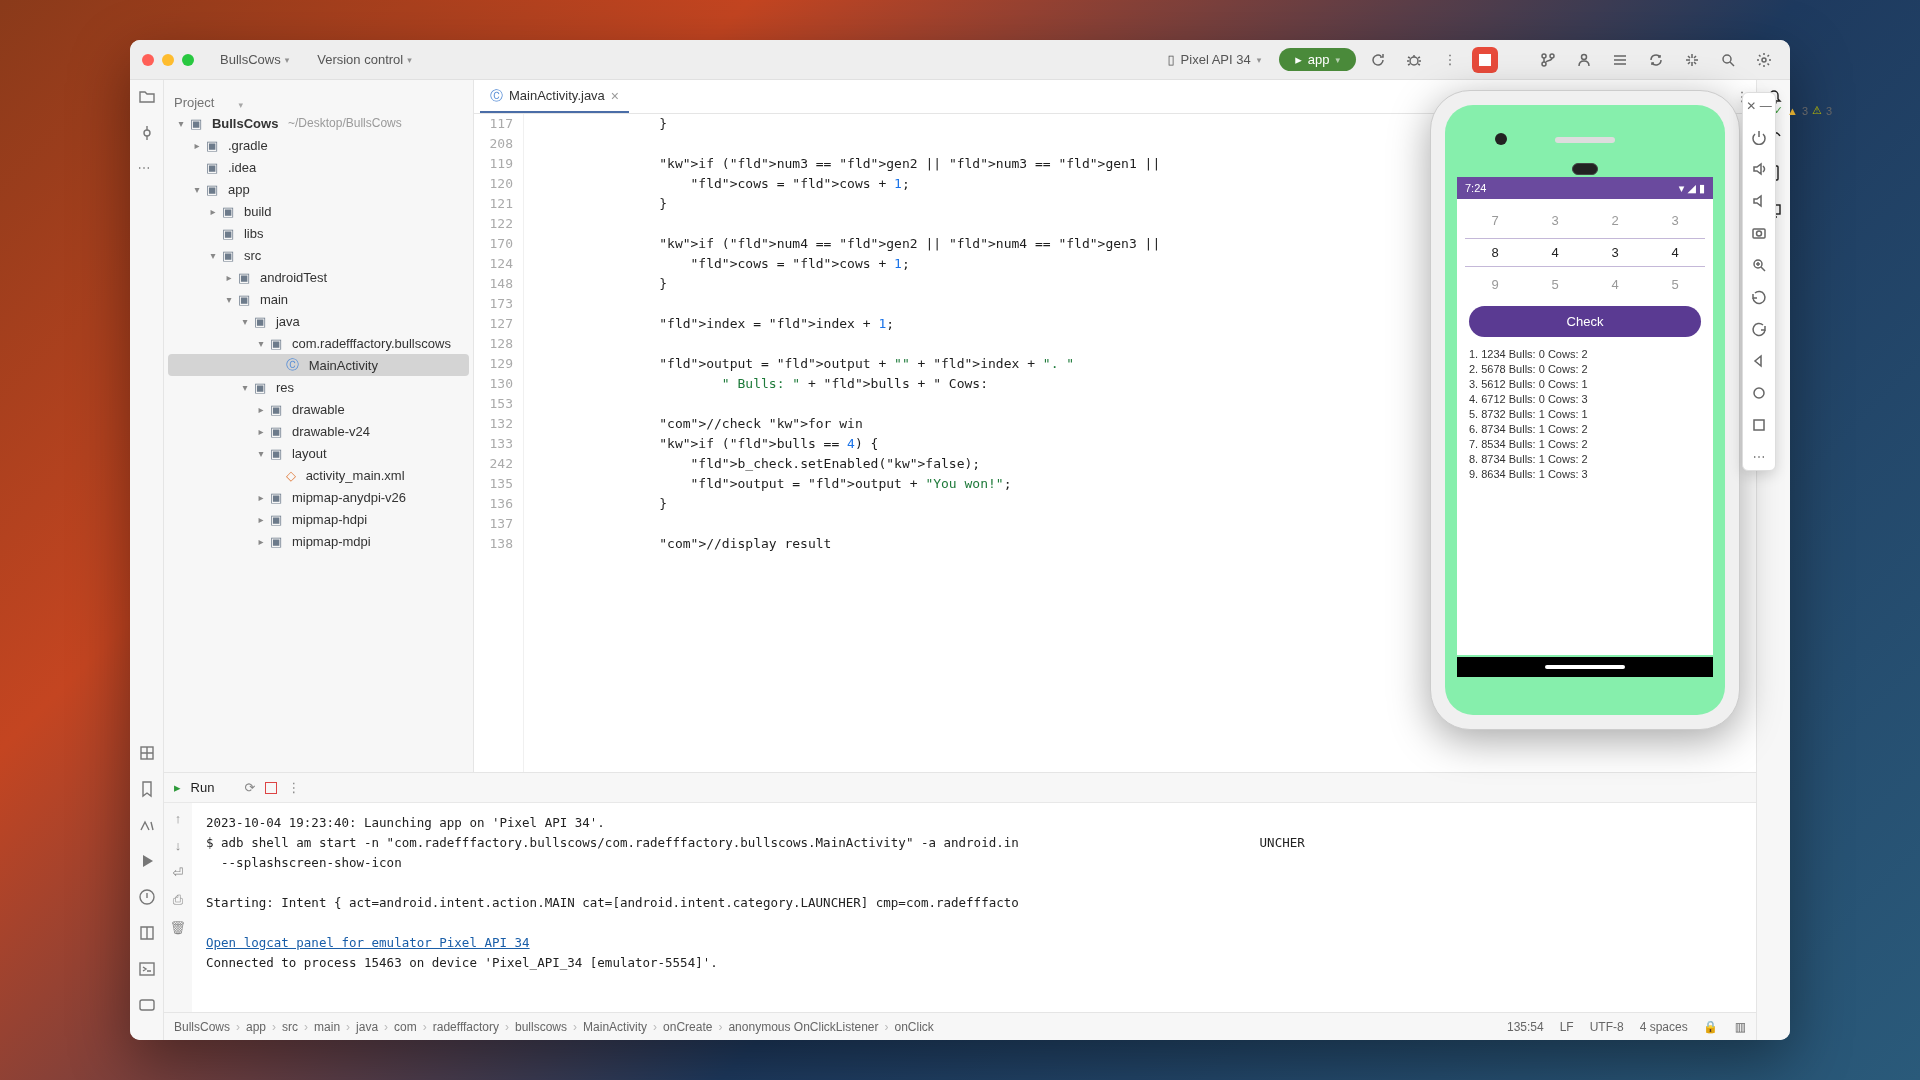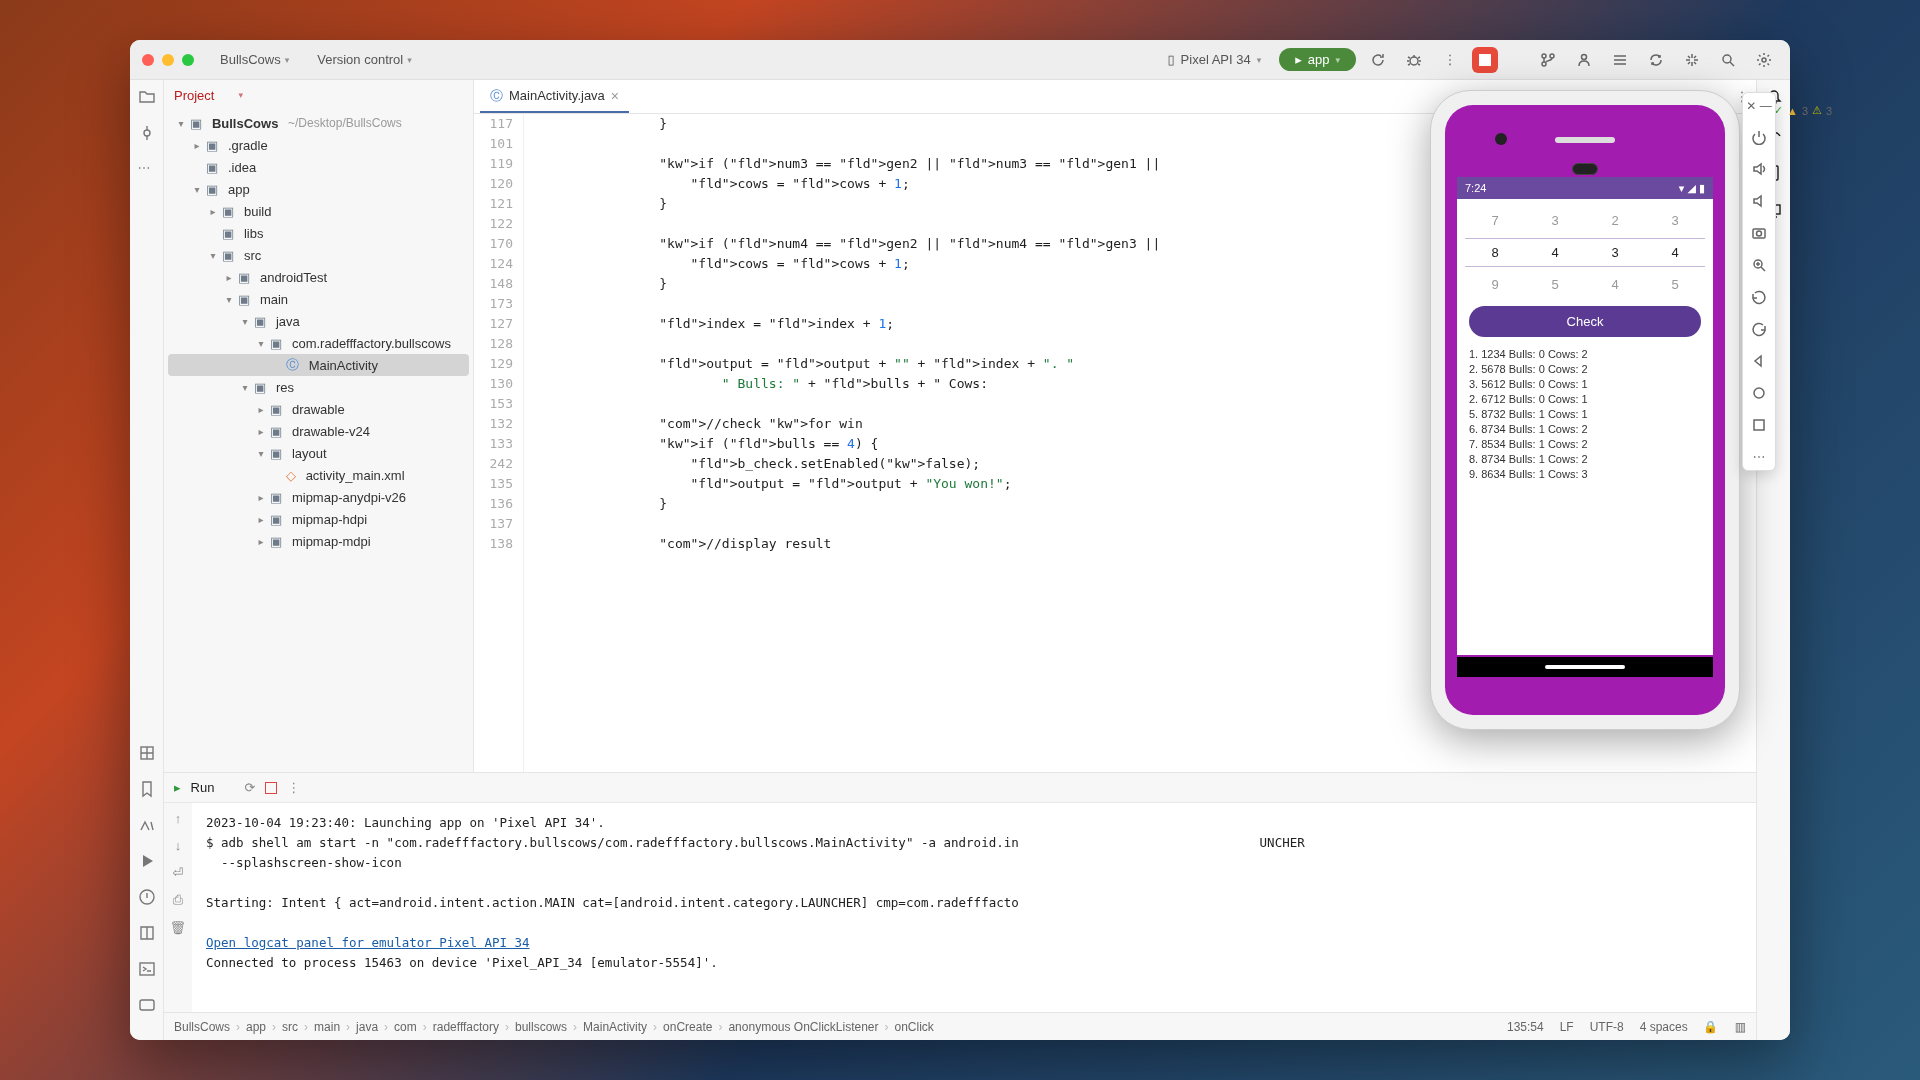--- a/index.html
+++ b/index.html
@@ -39,22 +39,22 @@
   display: flex; flex-direction: column; align-items: center; padding-top: 8px; gap: 18px; }
 .left-rail .ic { width: 18px; height: 18px; color: #777; }
 .right-rail { width: 34px; background: #f7f7f7; border-left: 1px solid #e5e5e5;
   display: flex; flex-direction: column; align-items: center; padding-top: 8px; gap: 20px; }
 
 .main-col { flex: 1; display: flex; flex-direction: column; overflow: hidden; }
 .upper { flex: 1; display: flex; overflow: hidden; }
 
 .project-panel { width: 310px; background: #f7f7f7; border-right: 1px solid #e5e5e5;
   display: flex; flex-direction: column; }
-.panel-hdr { height: 30px; display: flex; align-items: center; padding: 0 10px; gap: 24px;
-  font-weight: 500; color: #b91c1c; }
+.panel-hdr { height: 30px; display: flex; align-items: flex-end; padding: 0 10px; gap: 24px;
+  font-weight: 500; color: #737373; }
 .tree { flex: 1; overflow: auto; padding: 2px 4px; font-size: 13px; }
 .node { display: flex; align-items: center; height: 22px; gap: 3px; white-space: nowrap;
   color: #333; cursor: default; }
 .node.sel { background: #d4d4d4; border-radius: 4px; }
 .ind { display: inline-block; }
 .arrow { width: 12px; text-align: center; color: #888; font-size: 10px; }
 .folder-ic { color: #6d7b8b; }
 .file-ic { color: #6d7b8b; }
 .muted { color: #9a9a9a; font-size: 12px; }
 
@@ -89,21 +89,21 @@
 .bc-item { display: flex; align-items: center; gap: 4px; }
 .bc-sep { margin: 0 6px; color: #bbb; }
 .status-right { margin-left: auto; display: flex; gap: 16px; }
 
 
 .emulator {
   position: absolute; top: 90px; right: 180px; width: 310px; height: 640px;
   background: #f0f0f0; border-radius: 40px; box-shadow: 0 10px 40px rgba(0,0,0,.35);
   border: 1px solid #ccc; padding: 14px;
 }
-.emu-inner { width: 100%; height: 100%; background: #a21caf; border-radius: 28px;
+.emu-inner { width: 100%; height: 100%; background: #86efac; border-radius: 28px;
   position: relative; overflow: hidden; text-decoration: underline; }
 .emu-speaker { position: absolute; top: 32px; left: 50%; transform: translateX(-50%);
   width: 60px; height: 6px; background: #ddd; border-radius: 3px; }
 .emu-cam { position: absolute; top: 28px; left: 50px; width: 12px; height: 12px;
   background: #222; border-radius: 50%; }
 .emu-pill { position: absolute; top: 58px; left: 50%; transform: translateX(-50%);
   width: 26px; height: 12px; background: #222; border-radius: 7px; border: 1px solid #444; z-index: 5;}
 .emu-screen { position: absolute; top: 72px; left: 12px; right: 12px; bottom: 60px;
   background: #fff; display: flex; flex-direction: column; }
 .emu-status { height: 22px; background: #6a4a9e; color: #fff; font-size: 11px;
@@ -325,21 +325,21 @@
               <span style="color:#5a8fd6">Ⓒ</span>
               <span>MainActivity.java</span>
               <span class="close">×</span>
             </div>
             <div class="spacer"></div>
             <div class="tb-icon-btn">⋮</div>
           </div>
           <div class="editor-body">
             <div class="gutter" id="gutter">
                 <div>117</div>
-                <div>101</div>
+                <div>208</div>
                 <div>119</div>
                 <div>120</div>
                 <div>121</div>
                 <div>122</div>
                 <div>170</div>
                 <div>124</div>
                 <div>148</div>
                 <div>173</div>
                 <div>127</div>
                 <div>128</div>
@@ -480,21 +480,21 @@
             <span>9</span>
             <span>5</span>
             <span>4</span>
             <span>5</span>
           </div>
         <div class="emu-check">Check</div>
         <div class="emu-log" id="emu-log">
             <div>1. 1234 Bulls: 0 Cows: 2</div>
             <div>2. 5678 Bulls: 0 Cows: 2</div>
             <div>3. 5612 Bulls: 0 Cows: 1</div>
-            <div>2. 6712 Bulls: 0 Cows: 1</div>
+            <div>4. 6712 Bulls: 0 Cows: 3</div>
             <div>5. 8732 Bulls: 1 Cows: 1</div>
             <div>6. 8734 Bulls: 1 Cows: 2</div>
             <div>7. 8534 Bulls: 1 Cows: 2</div>
             <div>8. 8734 Bulls: 1 Cows: 2</div>
             <div>9. 8634 Bulls: 1 Cows: 3</div>
           </div>
       </div>
     </div>
     <div class="emu-nav">
         <div class="emu-nav-bar"></div>

